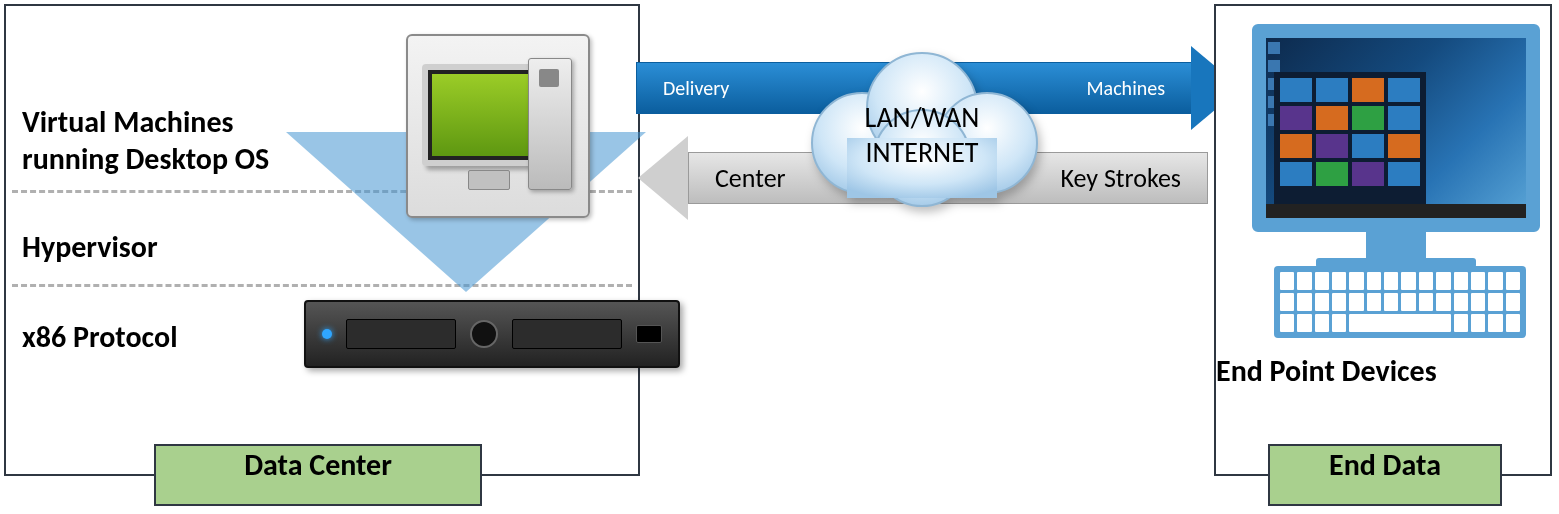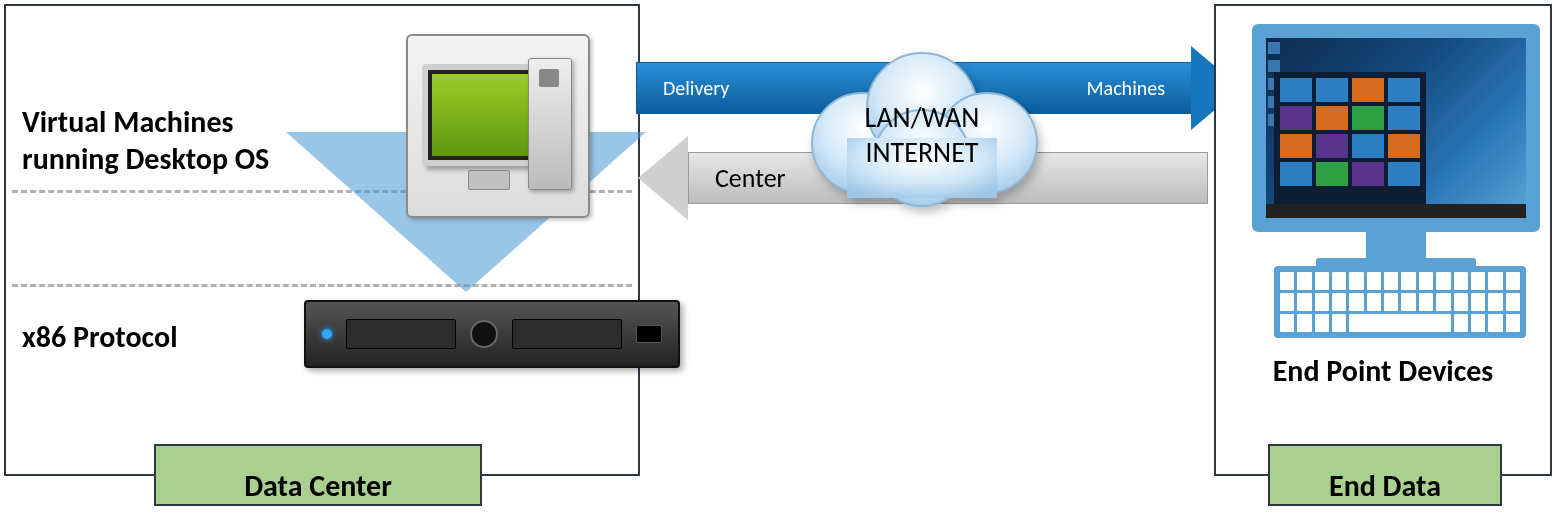--- a/index.html
+++ b/index.html
@@ -15,21 +15,21 @@
   .panel {
     border: 2px solid #2f3742;
     background: #fff;
   }
   .label-box {
     background: #a9d08e;
     border: 2px solid #2f3742;
     font-size: 30px;
     font-weight: 600;
     display: flex;
-    align-items: flex-end;
+    align-items: flex-start;
     justify-content: center;
   }
   .layer-label {
     font-size: 30px;
     font-weight: 700;
     color: #000;
   }
   .dash-line {
     border-top: 3px dashed #b0b0b0;
   }
@@ -147,29 +147,30 @@
   .pc-monitor .sideicons span{ width:12px;height:12px;background:#3a77b0; display:block;}
   .pc-stand { width:60px; height:26px; background:#5aa1d4; margin:0 auto; }
   .pc-base  { width:160px; height:10px; background:#5aa1d4; margin:0 auto; border-radius:3px;}
   .keyboard {
     width:240px; height:60px; background:#5aa1d4; border-radius:4px;
     display:grid; grid-template-columns:repeat(14,1fr); grid-template-rows:repeat(3,1fr);
     gap:3px; padding:6px;
   }
   .keyboard .sp { grid-column: span 6; }
   .keyboard div{ background:#fff; border-radius:1px;}
-  .end-label{ font-size:30px; font-weight:700; text-align:center;}
+  .end-label{ font-size:30px; font-weight:700; }
 </style>
 </head>
 <body>
 
 <div class="abs panel" style="left:4px; top:4px; width:632px; height:468px;">
 
   <div class="abs layer-label" style="left:16px; top:68px; width:360px; white-space:pre-line;margin-top:29px;">Virtual Machines
 running Desktop OS</div>
+  <div class="abs layer-label" style="left:16px; top:222px;">Hypervisor</div>
   <div class="abs layer-label" style="left:16px; top:312px;">x86 Protocol</div>
 
   <div class="abs dash-line" style="left:6px; top:184px; width:620px;"></div>
   <div class="abs dash-line" style="left:6px; top:278px; width:620px;"></div>
 
   <div class="abs" style="left:280px; top:126px;">
     <div class="beam"></div>
   </div>
 
   <div class="abs vm-box" style="left:400px; top:28px;">
@@ -195,20 +196,21 @@
     <span>Delivery</span>
     <span>Machines</span>
   </div>
 </div>
 <div class="abs arrow-blue-head" style="left:1191px; top:46px;"></div>
 
 <div class="abs arrow-grey-head" style="left:638px; top:136px;"></div>
 <div class="abs" style="left:688px; top:152px; width:520px;">
   <div class="arrow-grey">
     <span>Center</span>
+    <span>Key Strokes</span>
   </div>
 </div>
 
 <div class="abs" style="left:792px; top:48px;">
   <svg class="cloud" viewBox="0 0 260 165">
     <defs>
       <radialGradient id="cg" cx="50%" cy="35%" r="70%">
         <stop offset="0%" stop-color="#ffffff"></stop>
         <stop offset="60%" stop-color="#cfe6f7"></stop>
         <stop offset="100%" stop-color="#9ec6e6"></stop>

